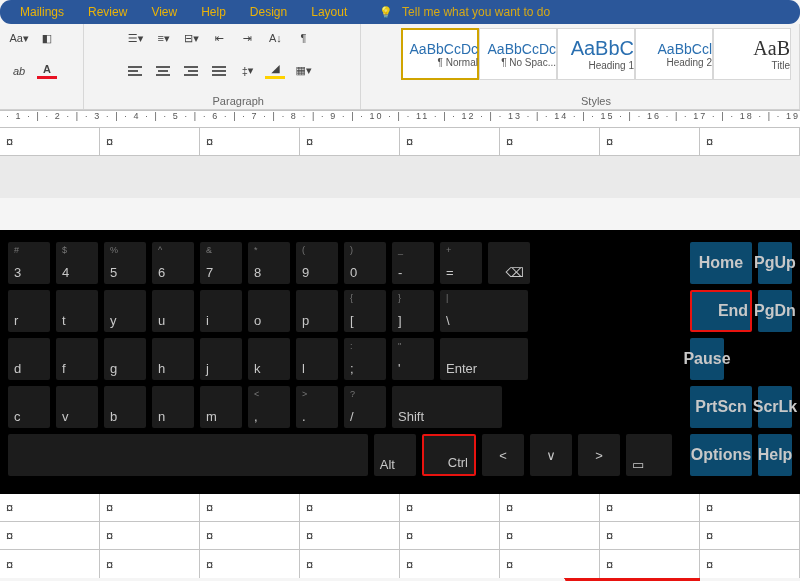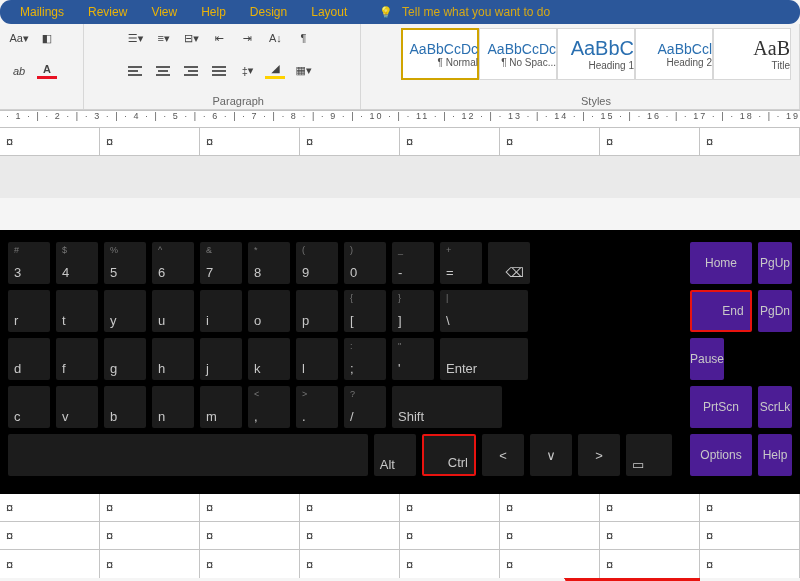--- a/index.html
+++ b/index.html
@@ -34,21 +34,21 @@
   .kbwrap{position:absolute;left:0;right:0;top:230px;height:264px;background:#000;}
   .kb{position:absolute;inset:0;padding:12px 8px 8px 8px;}
   .krow{display:flex;gap:6px;margin-bottom:6px;}
   .key{height:42px;background:#1c1c1c;color:#c8c8c8;font-size:13px;display:flex;align-items:flex-end;justify-content:flex-start;padding:4px 6px;border-radius:2px;position:relative;min-width:42px;}
   .key .up{position:absolute;top:3px;left:6px;font-size:9px;color:#777;}
   .key.wide{min-width:88px;}
   .key.wider{min-width:110px;}
   .key.small{min-width:46px;}
   .navcol{position:absolute;right:8px;top:12px;display:flex;flex-direction:column;gap:6px;}
   .navcol .nrow{display:flex;gap:6px;}
-  .nkey{height:42px;background:#4c1d95;color:#c8c8c8;font-size:12px;display:flex;align-items:center;justify-content:center;border-radius:2px;width:62px;}
+  .nkey{height:42px;background:#0c4a6e;color:#c8c8c8;font-size:16px;display:flex;align-items:center;justify-content:center;border-radius:2px;width:62px;font-weight:bold;}
   .nkey.cut{width:34px;}
   .hl{border:2px solid #e8130f;padding-left:24px;}
   .anno2{position:absolute;left:640px;top:275px;color:#ffe600;font-weight:800;font-size:38px;font-family:Arial,sans-serif;}
   .arrow{position:absolute;left:470px;top:280px;pointer-events:none;}
   
   .bottomdoc{position:absolute;left:0;right:0;top:494px;}
 </style>
 </head>
 <body>
 

